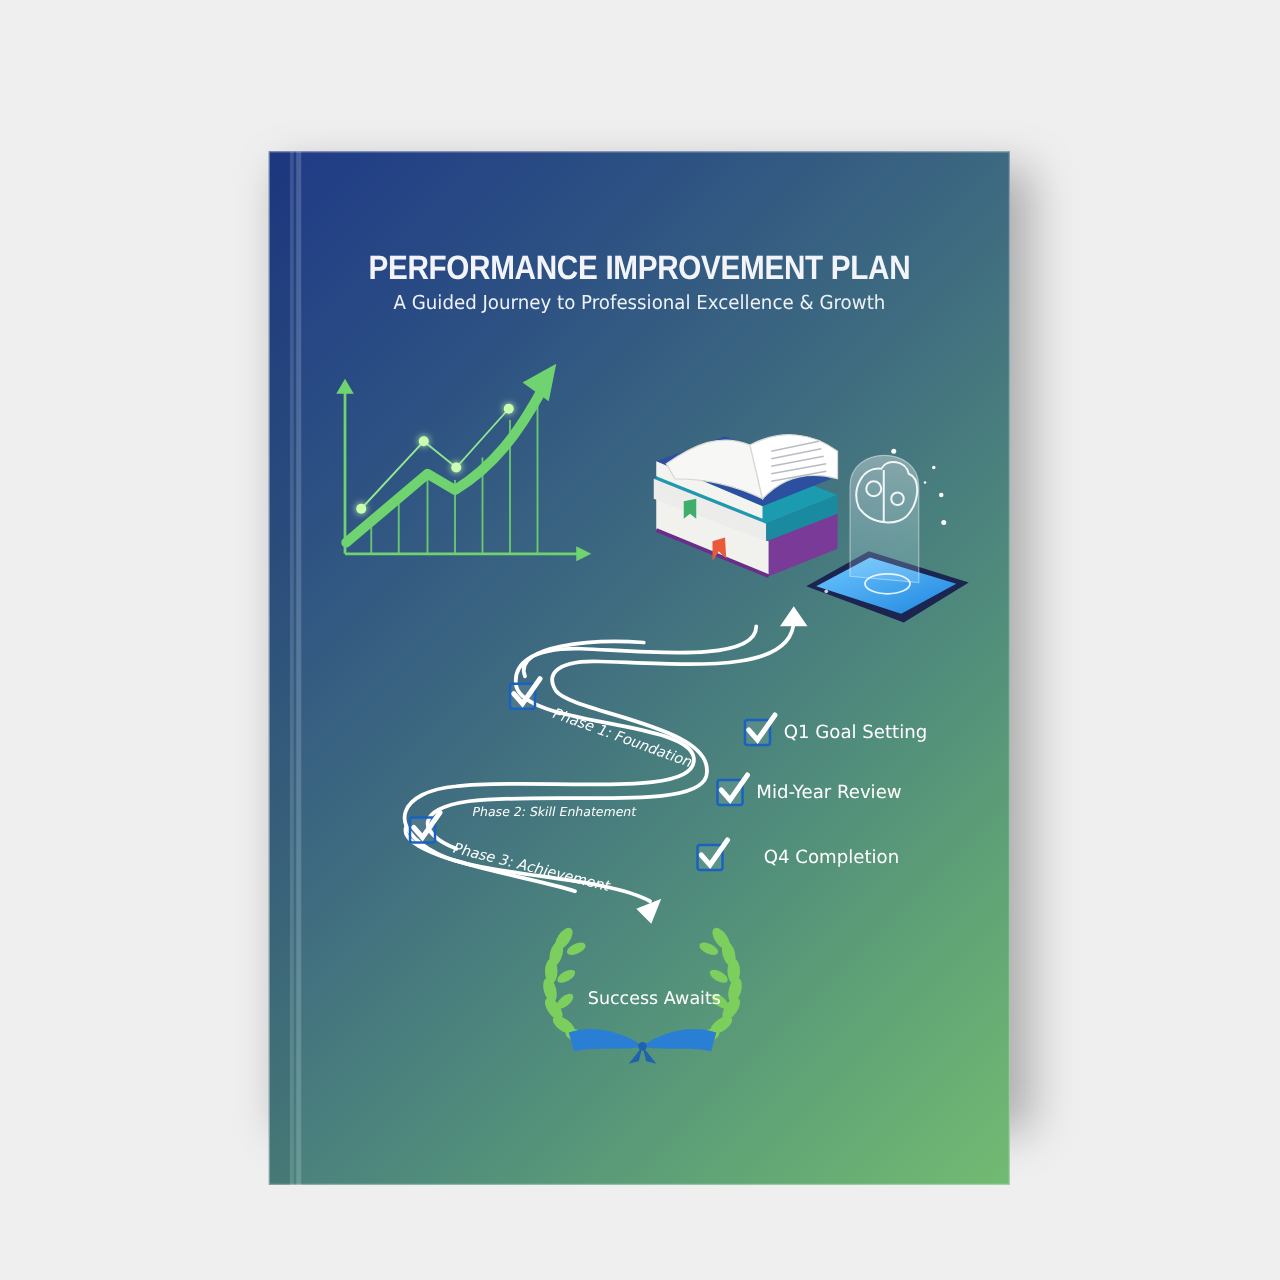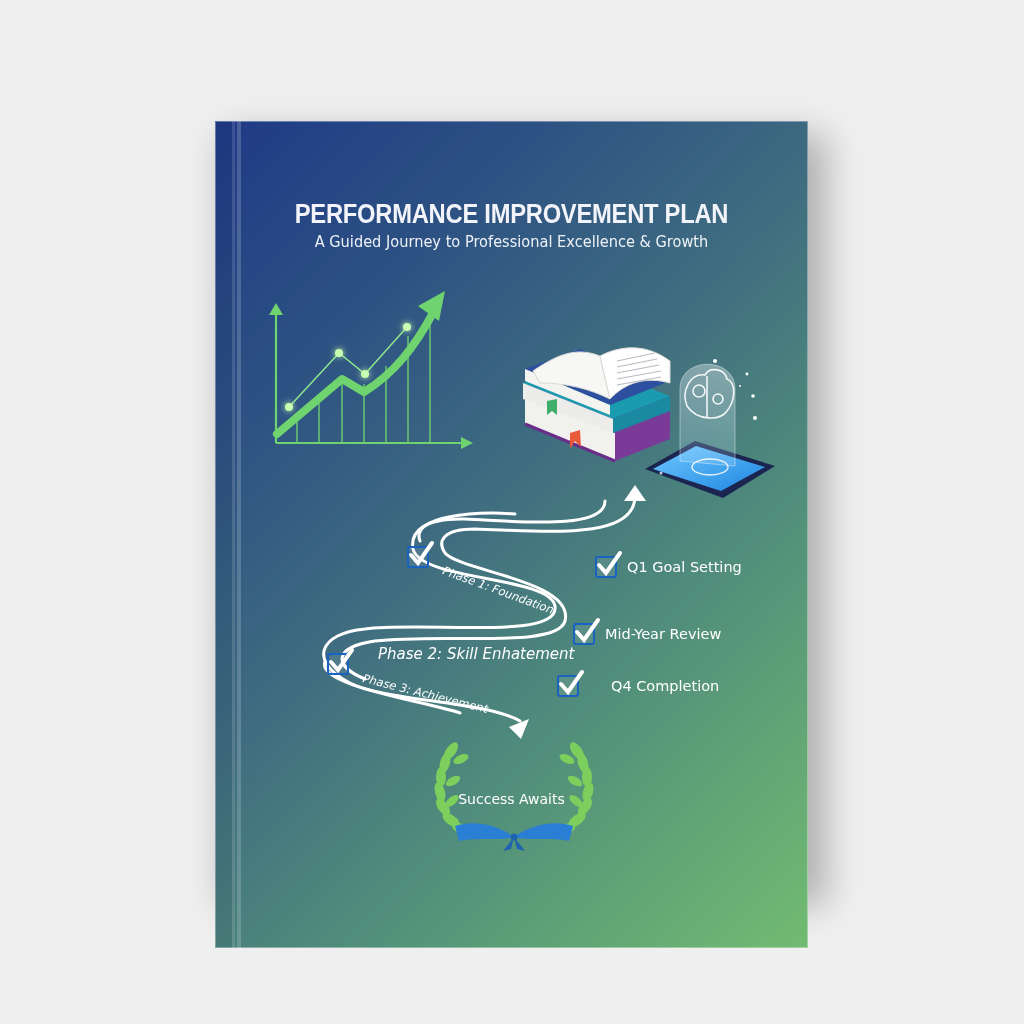--- a/index.html
+++ b/index.html
@@ -43,21 +43,21 @@
     position:absolute; display:flex; align-items:center; gap:10px;
     color:#ffffff; font-family:"DejaVu Sans", sans-serif; font-size:14.5px;
   }
   .chk {
     width:22px; height:22px; border:2.5px solid #1a62c2; border-radius:3px;
     background:rgba(255,255,255,0.08); position:relative; box-sizing:border-box;
   }
   .chk svg { position:absolute; left:-2px; top:-9px; }
   .success {
     position:absolute; left:0; width:100%; top:670px; text-align:center;
-    color:#ffffff; font-family:"DejaVu Sans", sans-serif; font-size:14px;
+    color:#ffffff; font-family:"DejaVu Sans", sans-serif; font-size:14px;padding-left:12px;
   }
 </style>
 </head>
 <body>
 
 <div class="shadow"></div>
 
 <div class="cover">
   <div class="spine-dark"></div>
   <div class="spine1"></div>
@@ -179,24 +179,24 @@
         <path d="M4,16 L11,24 L25,4" stroke="#ffffff" stroke-width="4" fill="none" stroke-linecap="round"></path>
       </svg>
   </div>
   <div class="chk" style="position:absolute; left:112px; top:532px;">
     <svg width="28" height="28" viewBox="0 0 28 28">
         <path d="M4,16 L11,24 L25,4" stroke="#ffffff" stroke-width="4" fill="none" stroke-linecap="round"></path>
       </svg>
   </div>
 
   <div class="phase-label" style="left:228px; top:442px; transform:rotate(20deg);">Phase 1: Foundation</div>
-  <div class="phase-label" style="left:163px; top:524px; font-size:15px;">Phase 2: Skill Enhatement</div>
+  <div class="phase-label" style="left:163px; top:524px; font-size:10px;">Phase 2: Skill Enhatement</div>
   <div class="phase-label" style="left:148px; top:550px; transform:rotate(14deg);">Phase 3: Achievement</div>
 
-  <div class="mile" style="left:380px; top:435px;">
+  <div class="mile" style="left:380px; top:454px;">
     <div class="chk">
       <svg width="28" height="28" viewBox="0 0 28 28">
           <path d="M4,16 L11,24 L25,4" stroke="#ffffff" stroke-width="4" fill="none" stroke-linecap="round"></path>
         </svg>
     </div>
     <span>Q1 Goal Setting</span>
   </div>
   <div class="mile" style="left:358px; top:502px;">
     <div class="chk">
       <svg width="28" height="28" viewBox="0 0 28 28">

